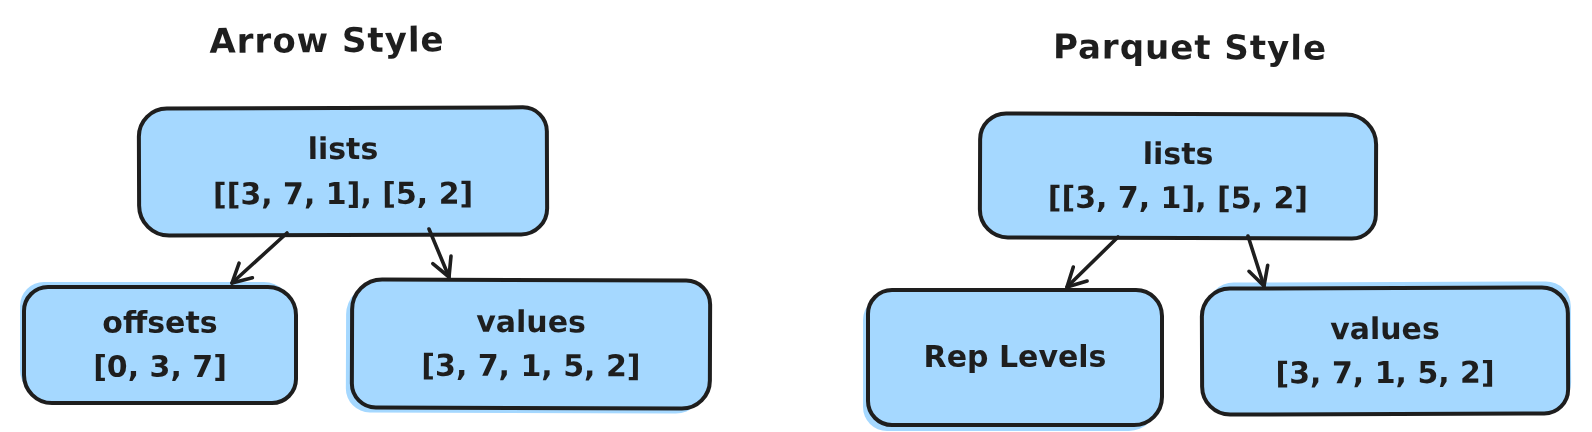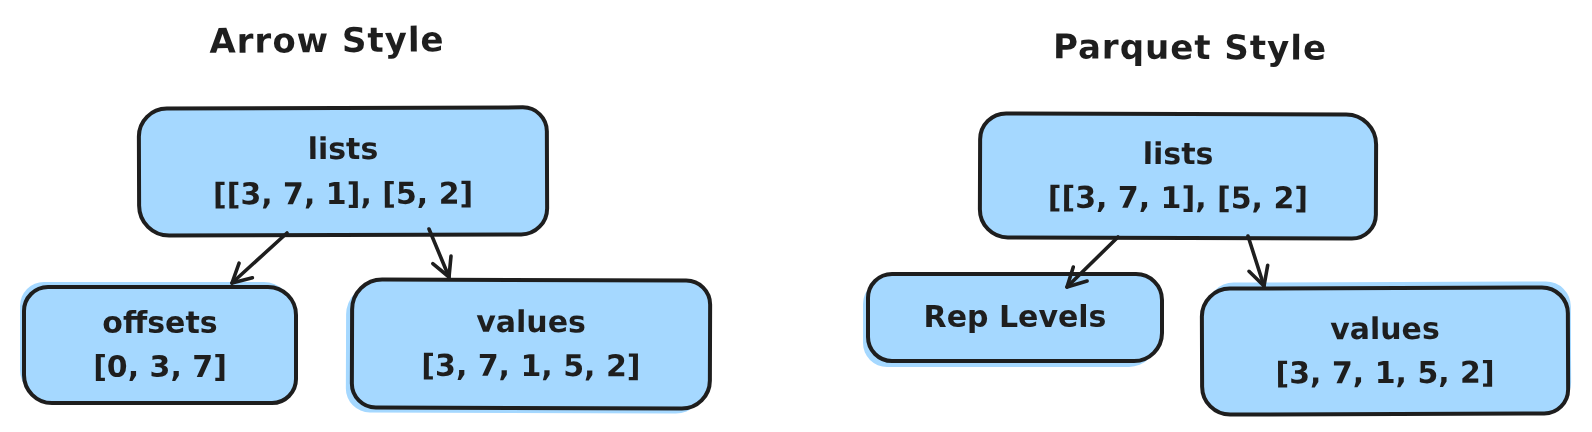--- a/index.html
+++ b/index.html
@@ -47,21 +47,21 @@
     color: var(--text);
     white-space: nowrap;
   }
   
   .n-a-lists   { left: 137px;  top: 106px; width: 412px; height: 131px; border-radius: 30px 26px 28px 32px; transform: rotate(-0.2deg); }
   .n-a-offsets { left: 22px;   top: 285px; width: 276px; height: 120px; border-radius: 26px 30px 26px 30px;
                  box-shadow: -4px -5px 0 -2px var(--fill); }
   .n-a-values  { left: 350px;  top: 278px; width: 362px; height: 132px; border-radius: 32px 26px 30px 26px;
                  box-shadow: -6px 5px 0 -2px var(--fill); transform: rotate(0.2deg); }
   .n-p-lists   { left: 978px;  top: 112px; width: 400px; height: 128px; border-radius: 28px 32px 26px 30px; transform: rotate(0.2deg); }
-  .n-p-rep     { left: 866px;  top: 272px; width: 298px; height: 91px; border-radius: 26px 28px 30px 26px;
+  .n-p-rep     { left: 866px;  top: 288px; width: 298px; height: 139px; border-radius: 26px 28px 30px 26px;
                  box-shadow: -5px 6px 0 -2px var(--fill); }
   .n-p-values  { left: 1200px; top: 286px; width: 370px; height: 130px; border-radius: 30px 28px 26px 30px;
                  box-shadow: 4px -7px 0 -3px var(--fill); transform: rotate(-0.2deg); }
 
   .node-label, .node-value { display: block; }
 
   svg.edges {
     position: absolute;
     left: 0; top: 0;
     width: 1592px;

